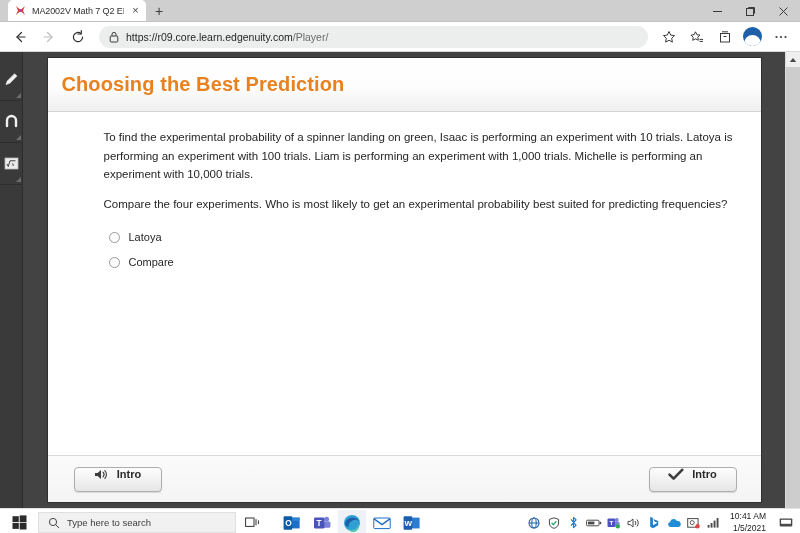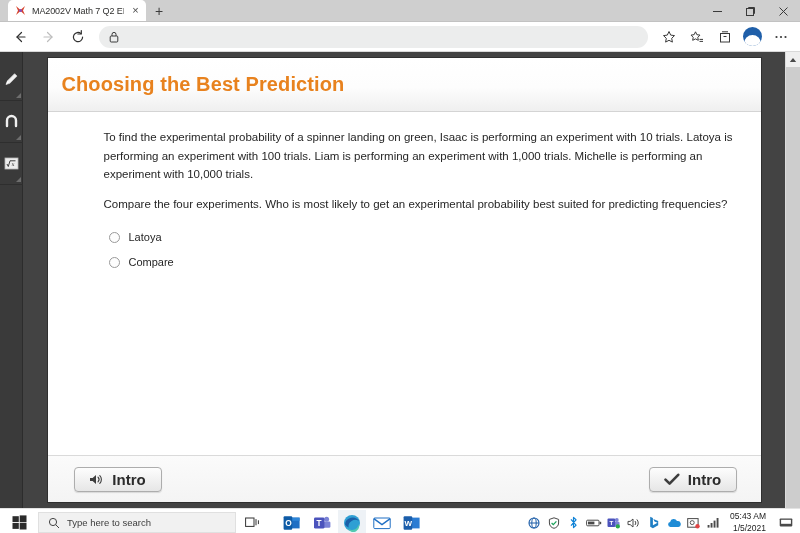--- a/index.html
+++ b/index.html
@@ -124,22 +124,22 @@
   .card-footer {
     height: 47px; flex: 0 0 47px; border-top: 1px solid #dadada;
     background: linear-gradient(#fbfbfb, #f4f4f4);
     display: flex; align-items: center; justify-content: space-between;
     padding: 0 24px 0 26px;
   }
   .btn {
     height: 25px; min-width: 88px; padding: 0 14px;
     border: 1px solid #adadad; border-radius: 4px;
     background: linear-gradient(#fdfdfd, #e6e6e6);
-    display: flex; align-items: center; justify-content: center; gap: 8px;
-    font-size: 15px; font-weight: bold; color: #2b2b2b;
+    display: flex; align-items: flex-start; justify-content: center; gap: 8px;
+    font-size: 11px; font-weight: bold; color: #2b2b2b;
     box-shadow: 0 1px 1px rgba(0,0,0,.12);
   }
 
   
   .pagescroll {
     width: 15px; flex: 0 0 15px; background: #efefef;
     border-left: 1px solid #dcdcdc; display: flex; flex-direction: column;
   }
   .ps-arrow { height: 15px; display: flex; align-items: center; justify-content: center; }
   .ps-track { flex: 1; background: #cdcdcd; }
@@ -234,20 +234,21 @@
       </svg>
     </div>
 
     <div class="omnibox">
       <span>
         <svg width="10" height="12" viewBox="0 0 10 12">
           <rect x="1.2" y="5" width="7.6" height="6" rx="1" fill="none" stroke="#3a3a3a" stroke-width="1"></rect>
           <path d="M3 5 V3.4 A2 2 0 0 1 7 3.4 V5" fill="none" stroke="#3a3a3a" stroke-width="1"></path>
         </svg>
       </span>
+      <span class="omnibox-url"><span>https://r09.core.learn.edgenuity.com</span><span class="u-dim">/Player/</span></span>
     </div>
 
     <div class="tb-icons">
       <div class="tbi">
         <svg width="14" height="14" viewBox="0 0 14 14">
           <path d="M7 1.5 L8.7 5.1 L12.5 5.6 L9.7 8.3 L10.4 12.1 L7 10.3 L3.6 12.1 L4.3 8.3 L1.5 5.6 L5.3 5.1 Z" fill="none" stroke="#3a3a3a" stroke-width="1"></path>
         </svg>
       </div>
       <div class="tbi">
         <svg width="14" height="14" viewBox="0 0 14 14">
@@ -492,21 +493,21 @@
     <div class="tray-ico">
       <svg width="13" height="11" viewBox="0 0 13 11">
         <rect x="0.6" y="8" width="1.9" height="2.6" fill="#4a4a4a"></rect>
         <rect x="3.6" y="6" width="1.9" height="4.6" fill="#4a4a4a"></rect>
         <rect x="6.6" y="3.6" width="1.9" height="7" fill="#4a4a4a"></rect>
         <rect x="9.6" y="1" width="1.9" height="9.6" fill="#4a4a4a"></rect>
       </svg>
     </div>
 
     <div class="clock">
-      <span>05:43 AM</span>
+      <span>10:41 AM</span>
       <span>1/5/2021</span>
     </div>
 
     <div class="notif">
       <svg width="14" height="12" viewBox="0 0 14 12">
         <rect x="0.7" y="1.4" width="12.6" height="8" rx="0.8" fill="#4a4a4a"></rect>
         <rect x="2.1" y="2.8" width="9.8" height="4" fill="#ffffff"></rect>
       </svg>
     </div>
   </div>

